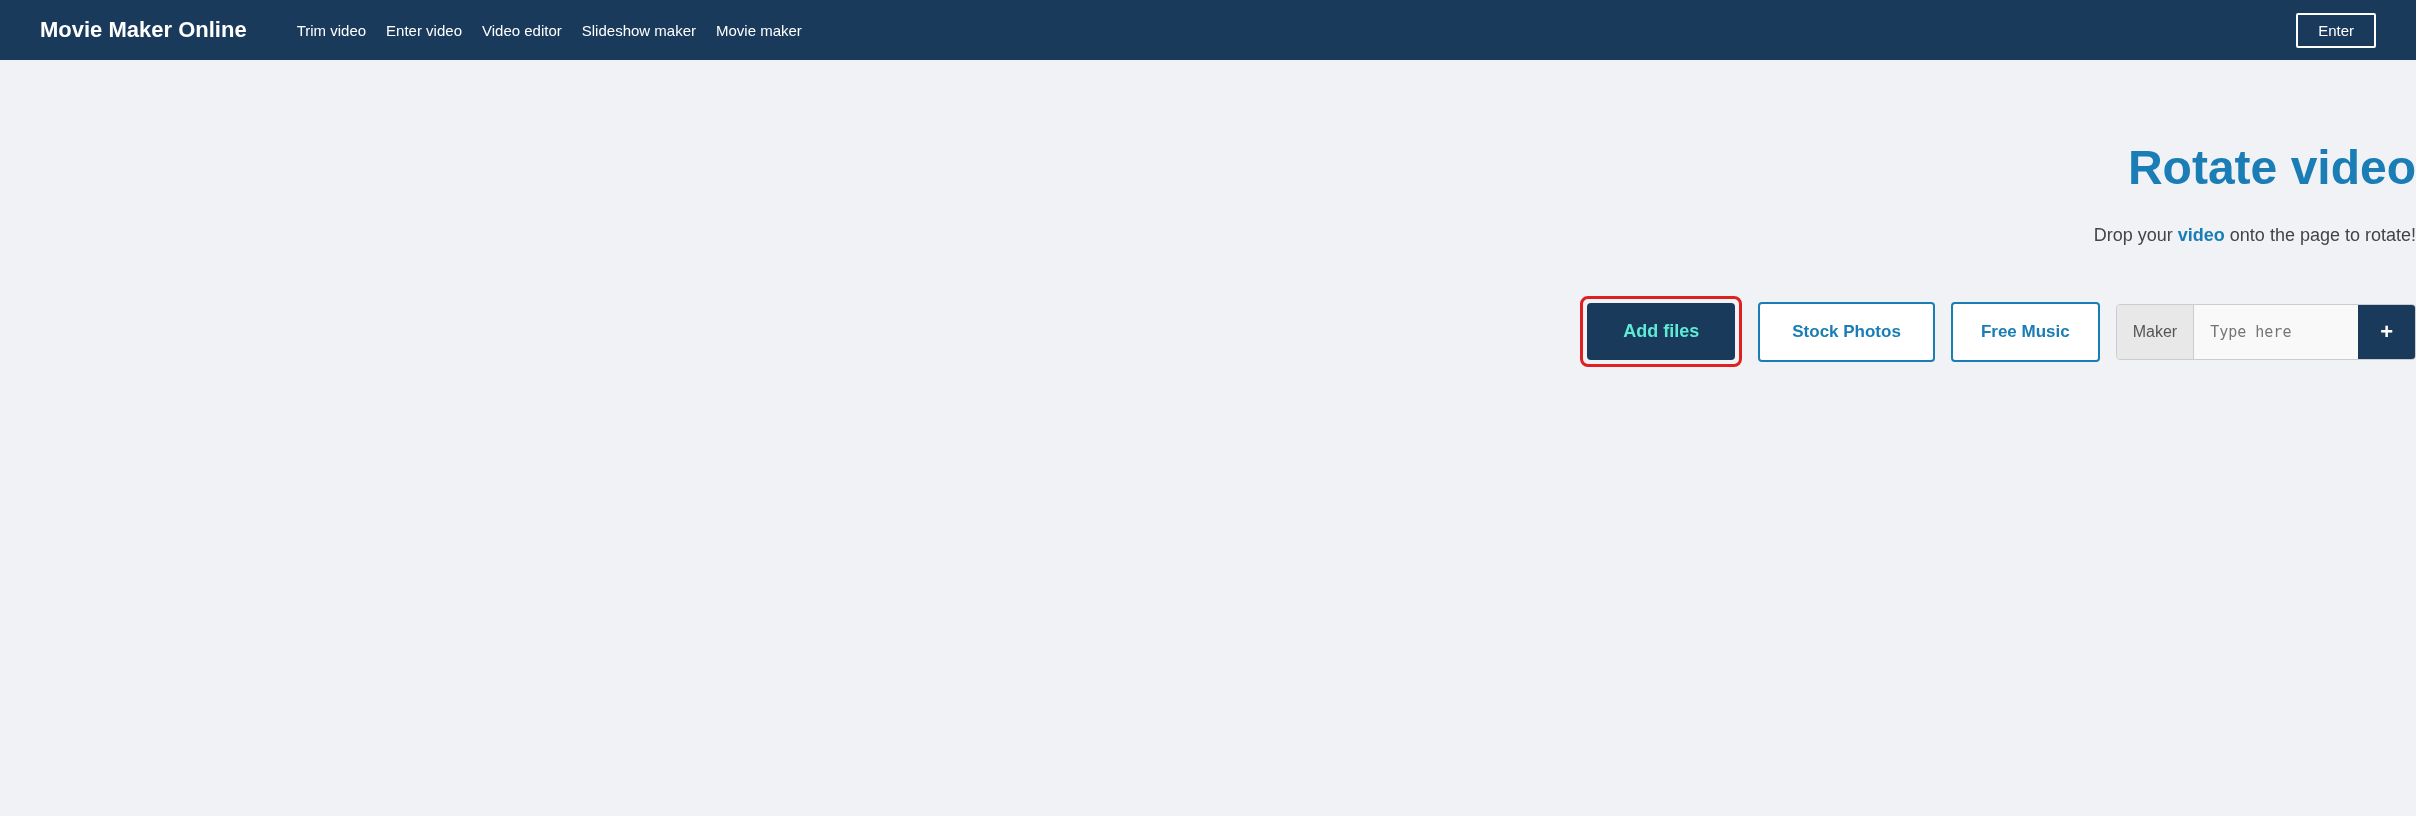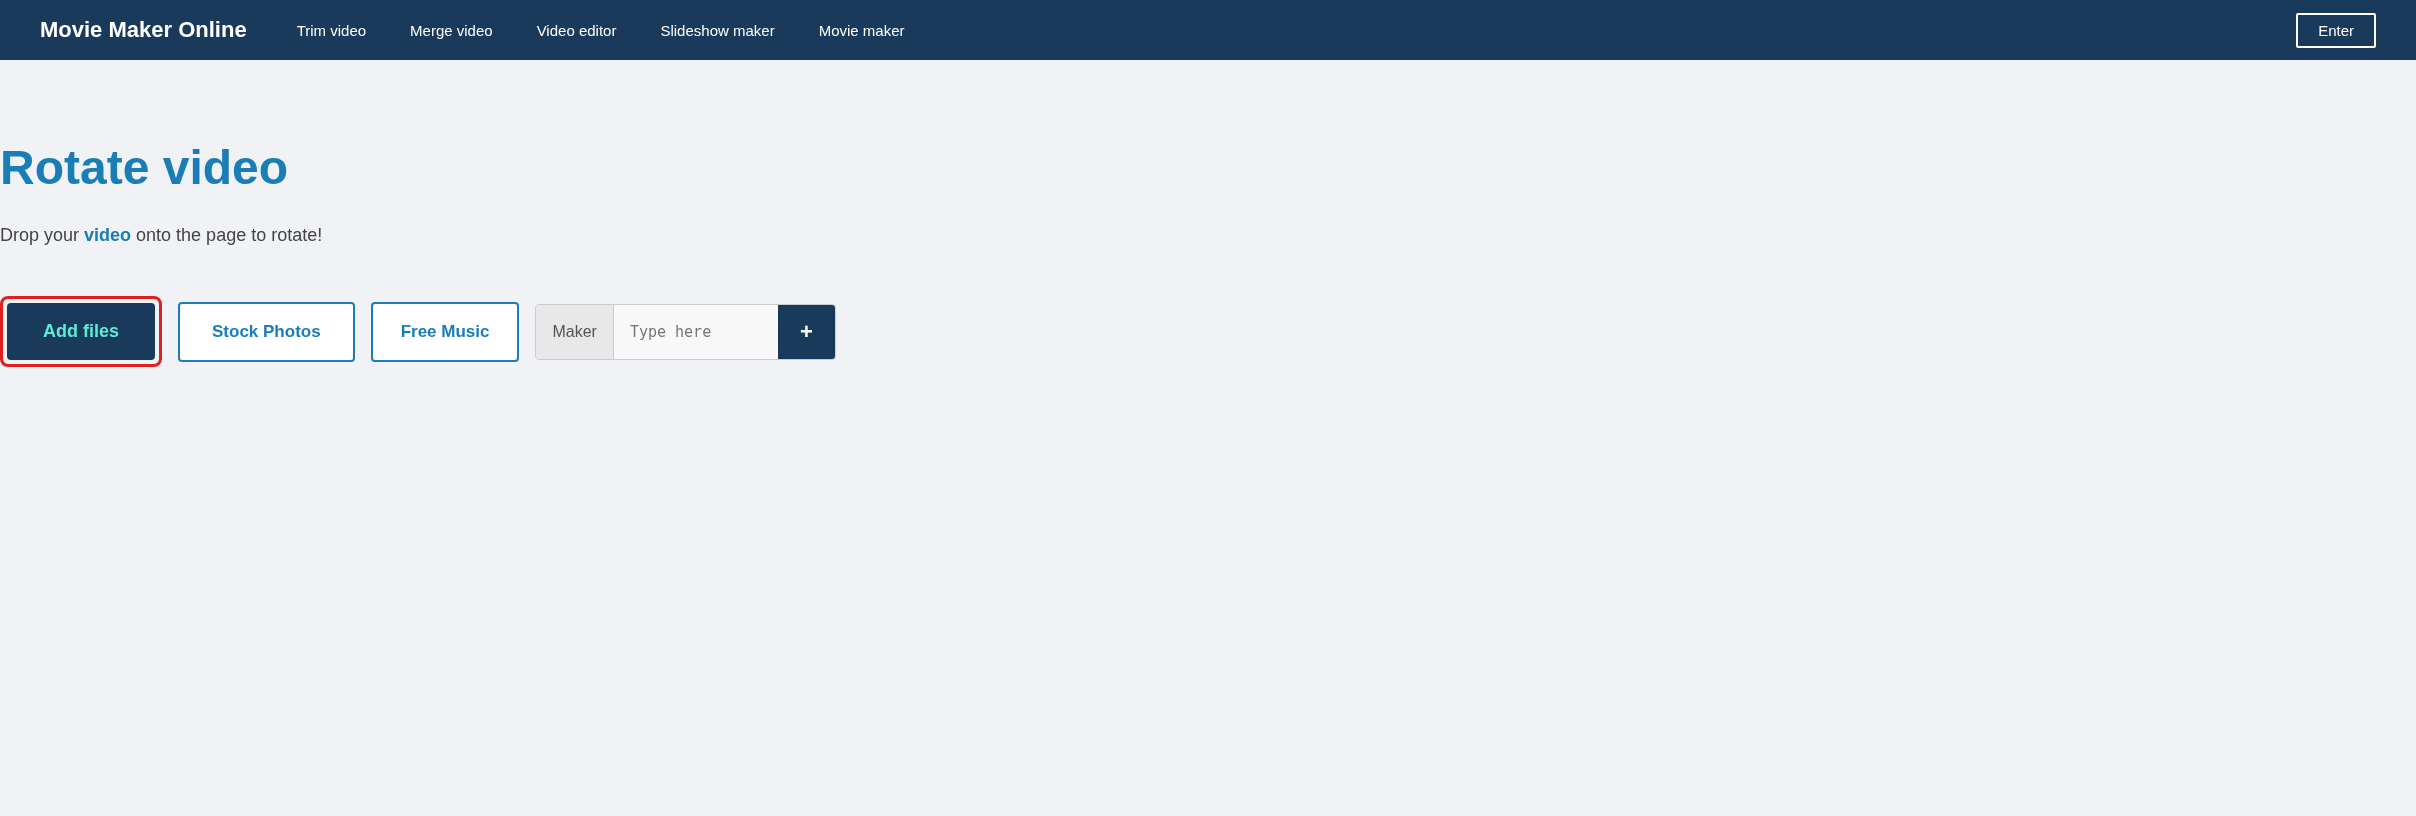--- a/index.html
+++ b/index.html
@@ -27,21 +27,21 @@
     .nav-brand {
       color: #ffffff;
       font-size: 22px;
       font-weight: bold;
       white-space: nowrap;
     }
 
     .nav-links {
       display: flex;
       align-items: center;
-      gap: 44px;
+      gap: 20px;
       flex: 1;
       margin-left: 50px;
     }
 
     .nav-link {
       color: #ffffff;
       text-decoration: none;
       font-size: 15px;
       white-space: nowrap;
       cursor: pointer;
@@ -54,21 +54,21 @@
       padding: 7px 20px;
       font-size: 15px;
       cursor: pointer;
       border-radius: 2px;
     }
 
     
     main {
       display: flex;
       flex-direction: column;
-      align-items: flex-start;
+      align-items: flex-end;
       padding-top: 80px;
     }
 
     .page-title {
       color: #1a7db5;
       font-size: 48px;
       font-weight: bold;
       margin-bottom: 30px;
     }
 
@@ -178,21 +178,21 @@
       cursor: pointer;
     }
   </style>
 </head>
 <body>
 
 <header>
   <span class="nav-brand">Movie Maker Online</span>
   <nav class="nav-links">
     <a class="nav-link">Trim video</a>
-    <a class="nav-link">Merge video</a>
+    <a class="nav-link">Enter video</a>
     <a class="nav-link">Video editor</a>
     <a class="nav-link">Slideshow maker</a>
     <a class="nav-link">Movie maker</a>
   </nav>
   <button class="enter-button">Enter</button>
 </header>
 
 <main>
   <h1 class="page-title">Rotate video</h1>
   <p class="subtitle">

